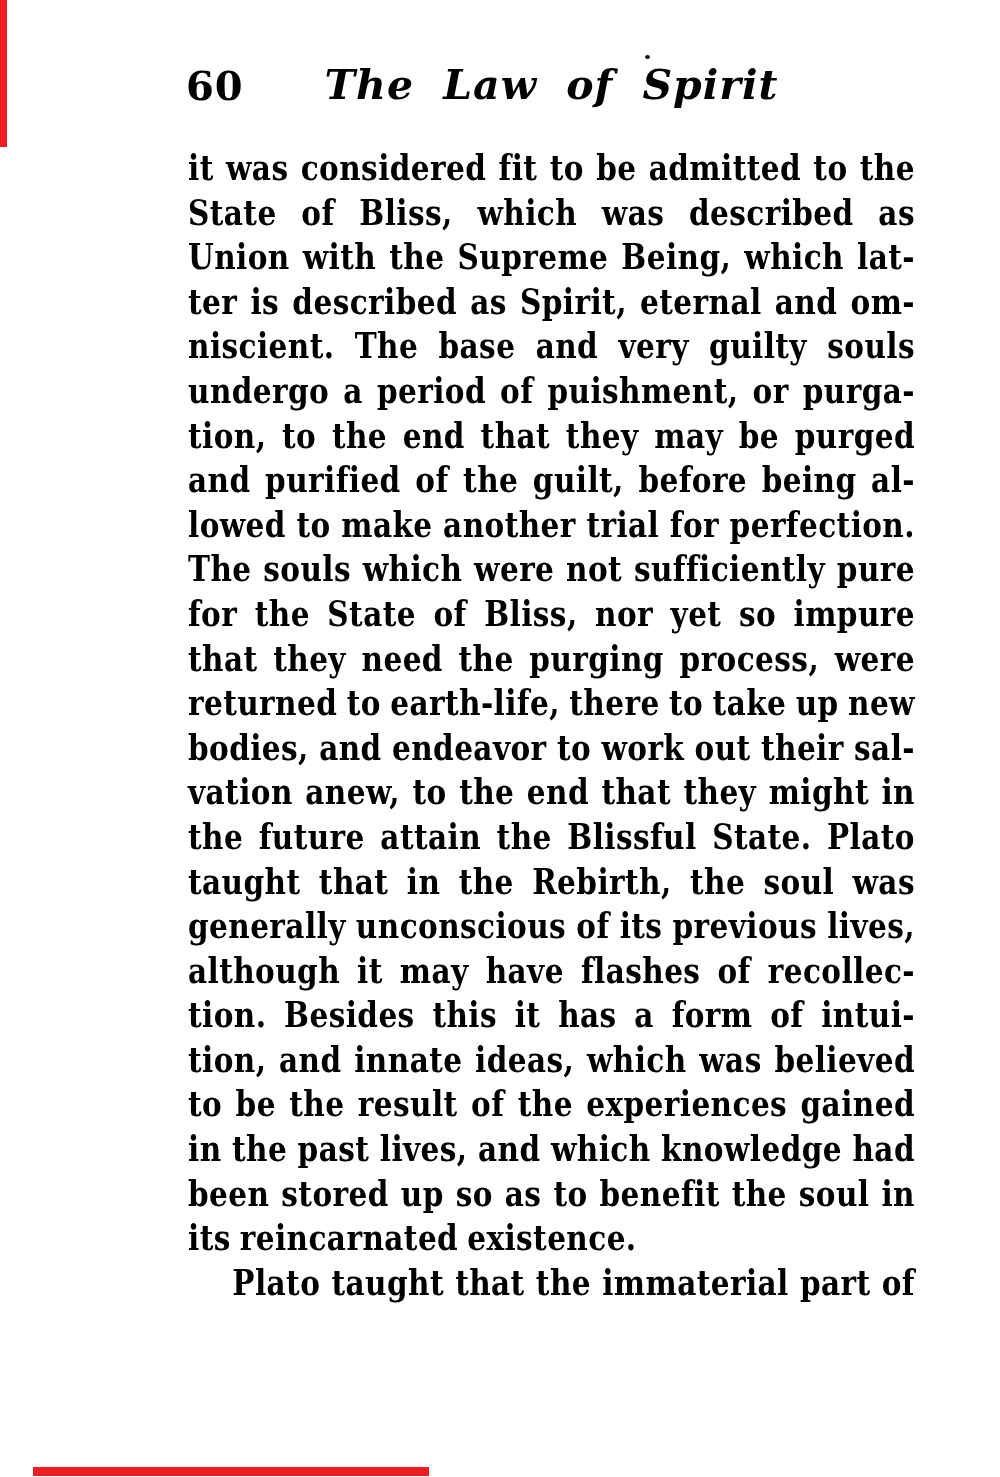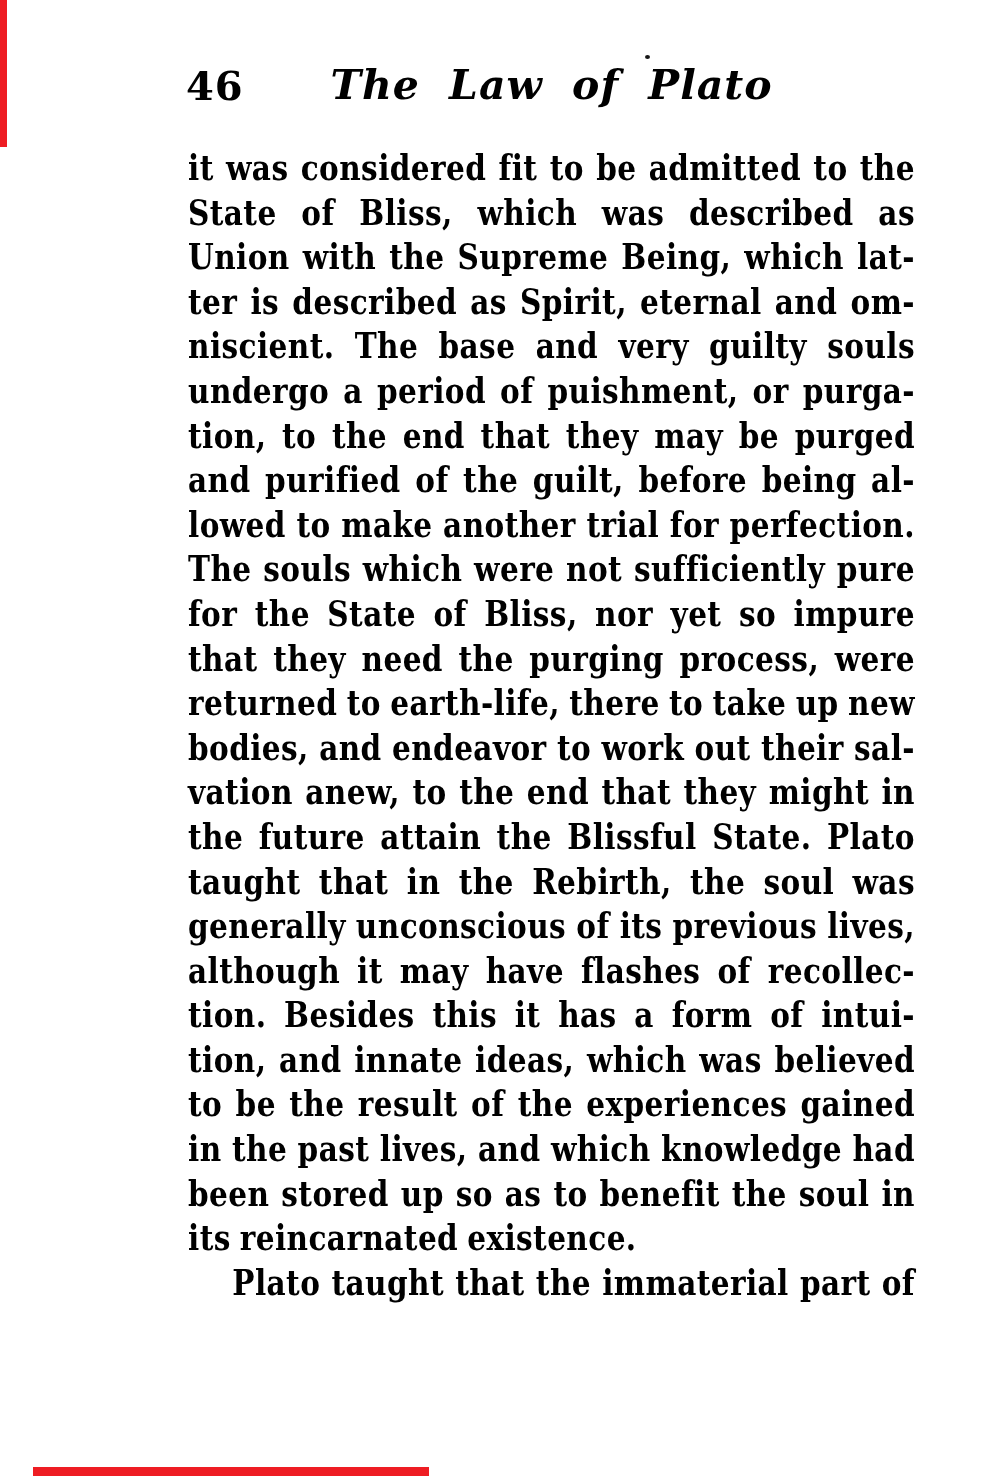--- a/index.html
+++ b/index.html
@@ -54,23 +54,23 @@
   .artifact-dot{
     position:absolute;left:645px;top:55px;
     width:5px;height:4px;background:#161616;border-radius:50%;
   }
 </style>
 </head>
 <body>
 
 <div class="page" style="background: rgb(255, 255, 255); color: rgb(0, 0, 0);">
 
-  <div class="page-number">46</div>
+  <div class="page-number">60</div>
 
-  <div class="running-title">The Law of Plato</div>
+  <div class="running-title">The Law of Spirit</div>
 
   <div class="text-block">
       <div class="line">it was considered fit to be admitted to the</div>
       <div class="line">State of Bliss, which was described as</div>
       <div class="line">Union with the Supreme Being, which lat-</div>
       <div class="line">ter is described as Spirit, eternal and om-</div>
       <div class="line">niscient.  The base and very guilty souls</div>
       <div class="line">undergo a period of puishment, or purga-</div>
       <div class="line">tion, to the end that they may be purged</div>
       <div class="line">and purified of the guilt, before being al-</div>

